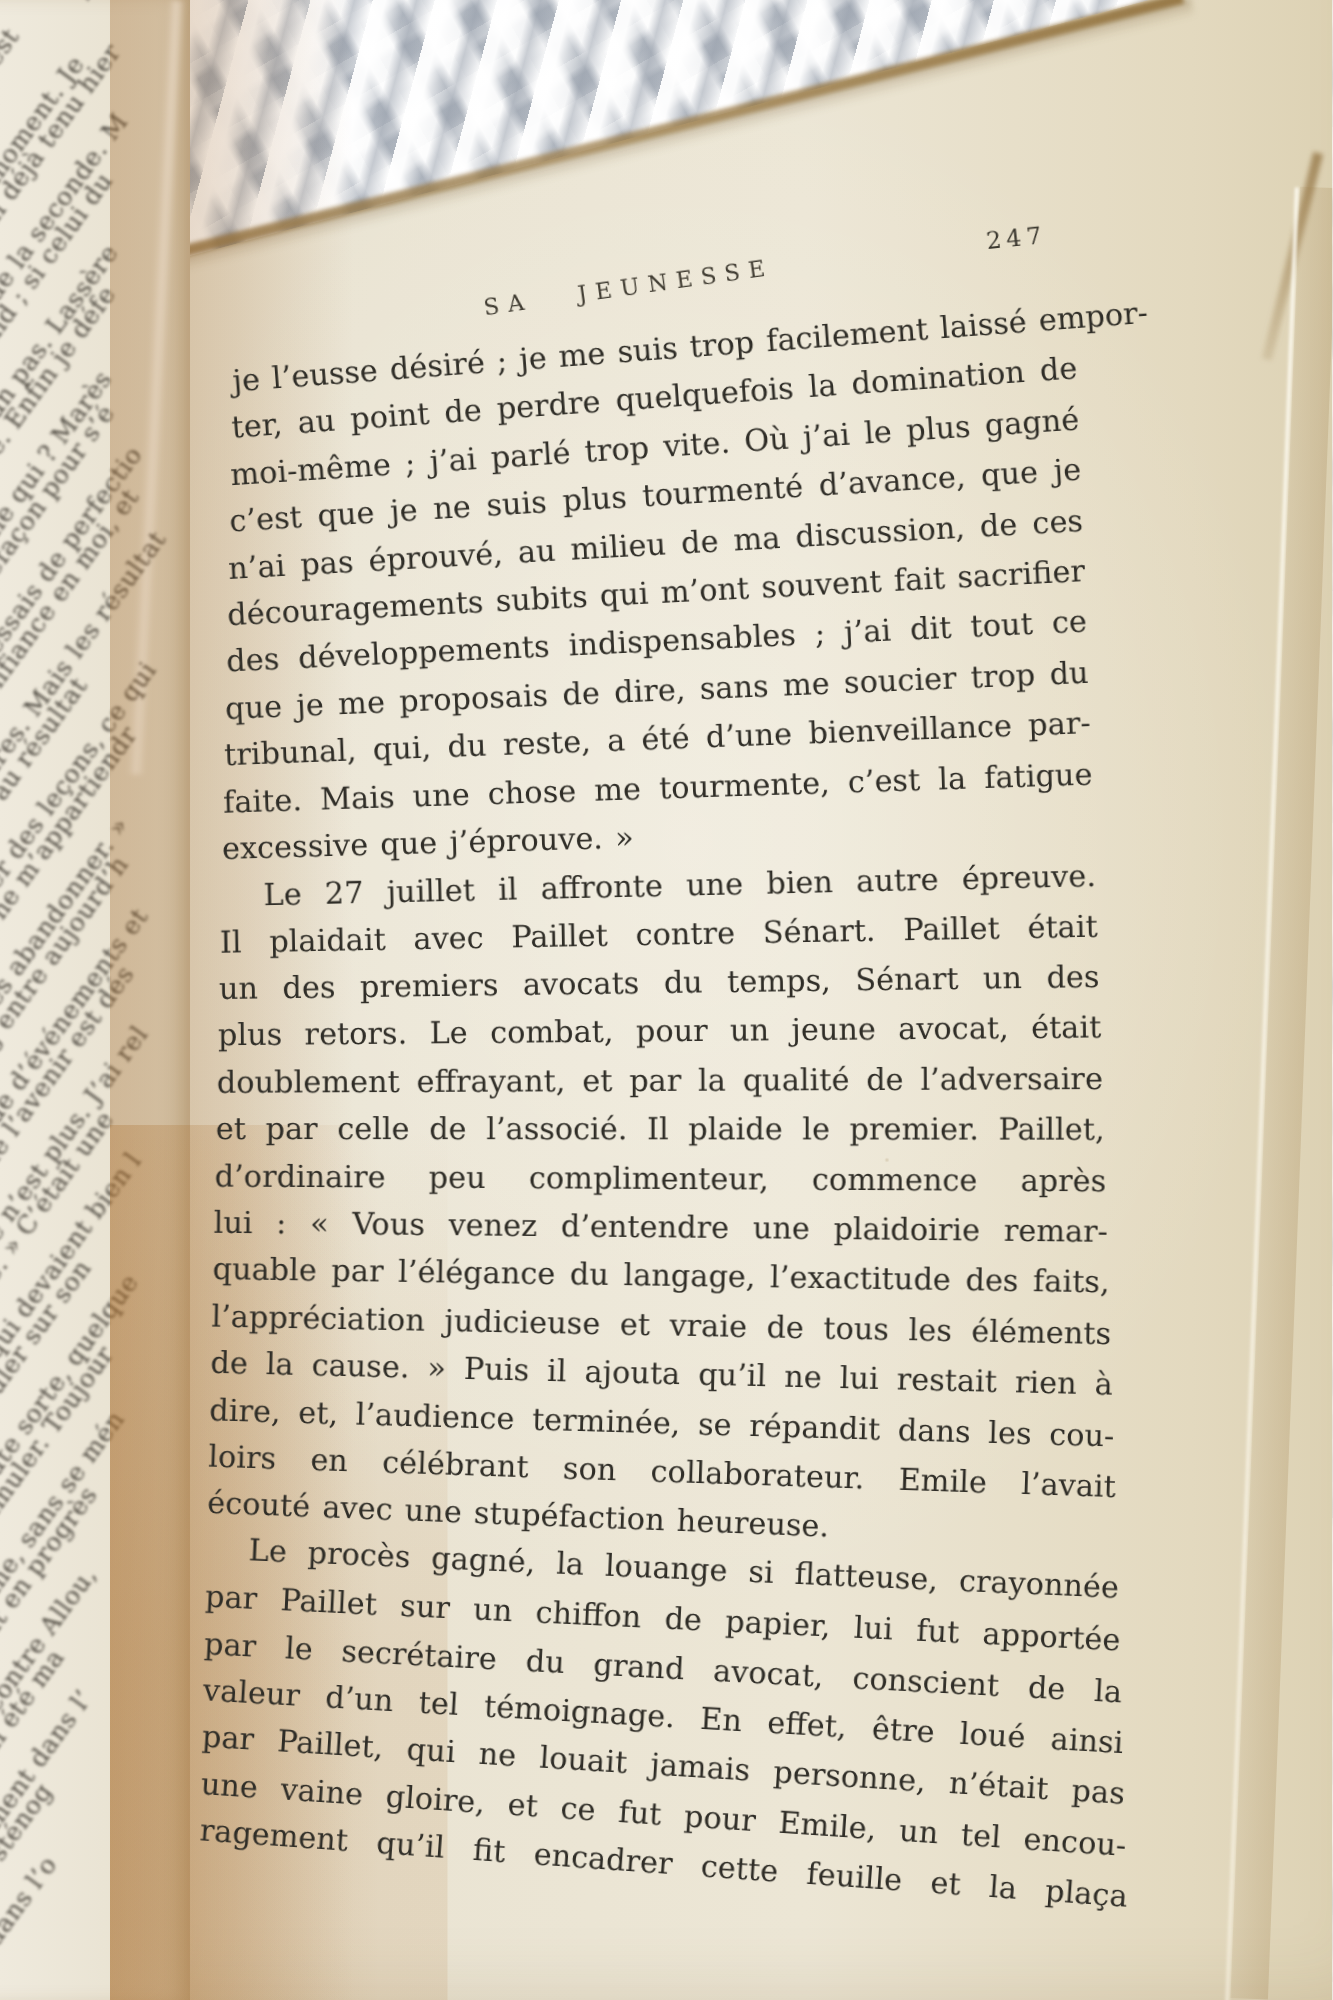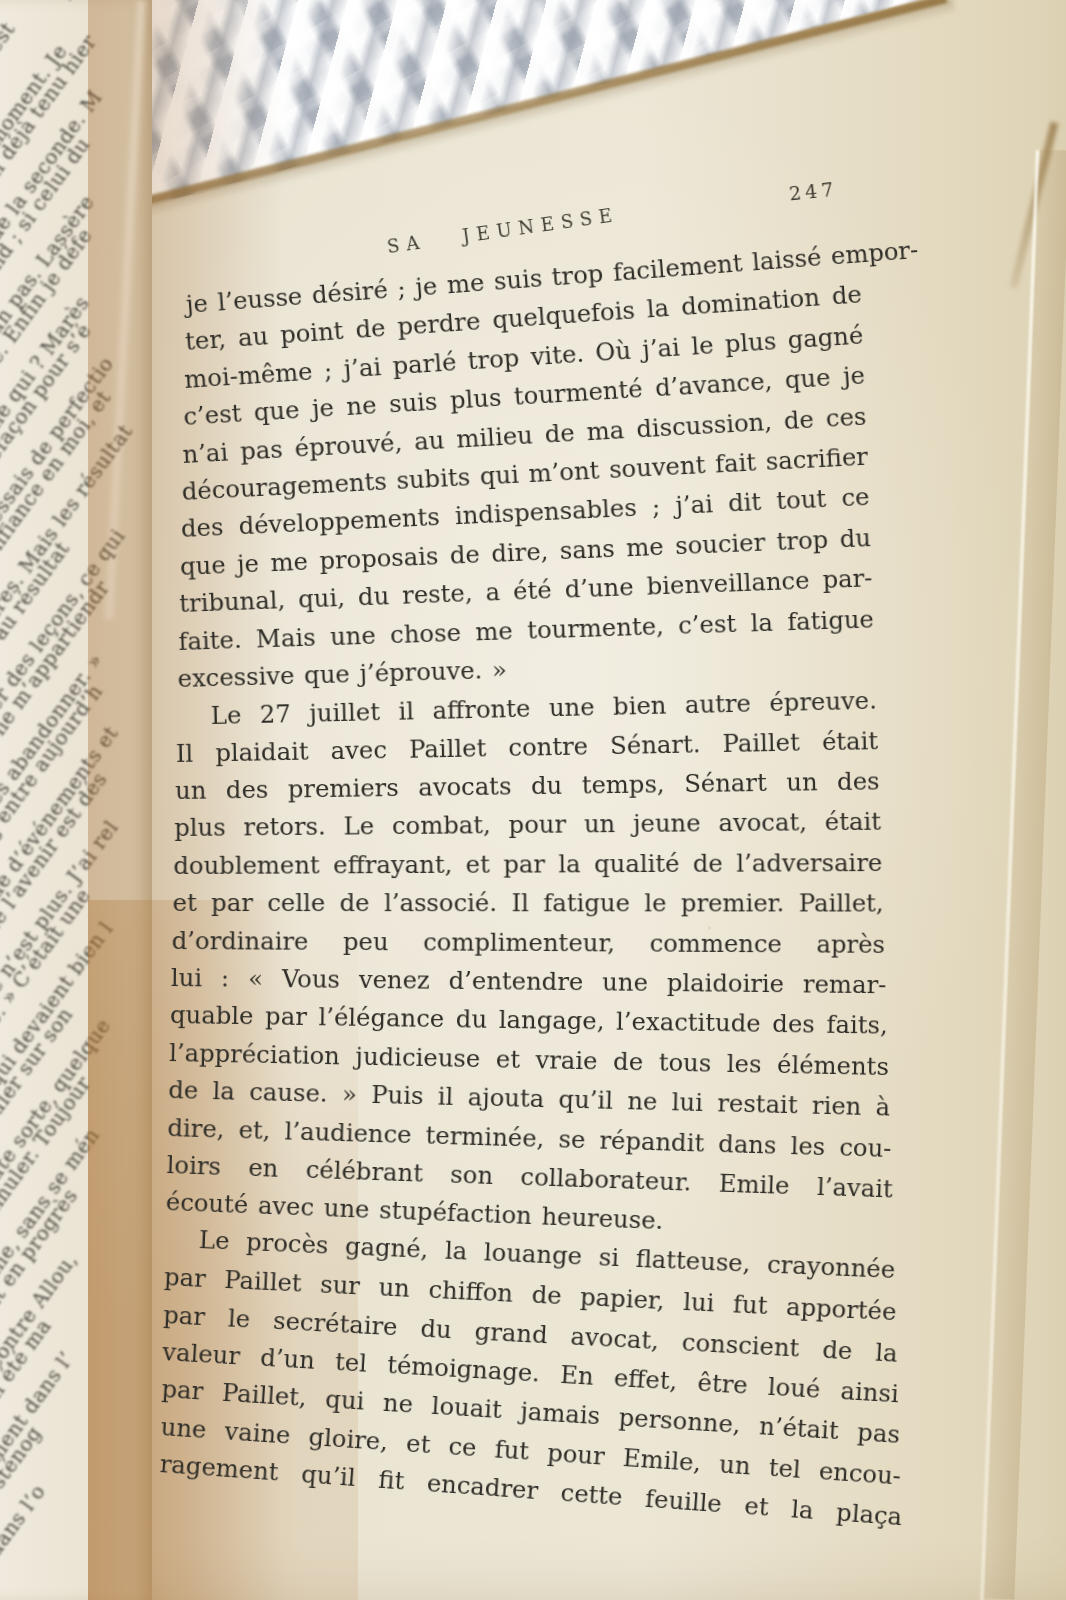--- a/index.html
+++ b/index.html
@@ -188,21 +188,21 @@
       <div class="bline" style="width: 689.161px; transform: translateX(29px) rotate(-2.67deg);">des développements indispensables ; j’ai dit tout ce</div>
       <div class="bline" style="width: 691.355px; transform: translateX(28.1px) rotate(-2.4deg);">que je me proposais de dire, sans me soucier trop du</div>
       <div class="bline" style="width: 693.548px; transform: translateX(27.3px) rotate(-2.13deg);">tribunal, qui, du reste, a été d’une bienveillance par-</div>
       <div class="bline" style="width: 695.742px; transform: translateX(26.5px) rotate(-1.86deg);">faite. Mais une chose me tourmente, c’est la fatigue</div>
       <div class="bline noj" style="width: 697.935px; transform: translateX(25.6px) rotate(-1.59deg);">excessive que j’éprouve. »</div>
       <div class="bline" style="width: 666.129px; transform: translateX(58.8px) rotate(-1.32deg);">Le 27 juillet il affronte une bien autre épreuve.</div>
       <div class="bline" style="width: 702.323px; transform: translateX(23.9px) rotate(-1.05deg);">Il plaidait avec Paillet contre Sénart. Paillet était</div>
       <div class="bline" style="width: 704.516px; transform: translateX(23.1px) rotate(-0.78deg);">un des premiers avocats du temps, Sénart un des</div>
       <div class="bline" style="width: 706.71px; transform: translateX(22.3px) rotate(-0.51deg);">plus retors. Le combat, pour un jeune avocat, était</div>
       <div class="bline" style="width: 708.903px; transform: translateX(21.4px) rotate(-0.24deg);">doublement effrayant, et par la qualité de l’adversaire</div>
-      <div class="bline" style="width: 711.097px; transform: translateX(20.6px) rotate(0.04deg);">et par celle de l’associé. Il fatigue le premier. Paillet,</div>
+      <div class="bline" style="width: 711.097px; transform: translateX(20.6px) rotate(0.04deg);">et par celle de l’associé. Il plaide le premier. Paillet,</div>
       <div class="bline" style="width: 713.29px; transform: translateX(19.7px) rotate(0.31deg);">d’ordinaire peu complimenteur, commence après</div>
       <div class="bline" style="width: 715.484px; transform: translateX(18.9px) rotate(0.58deg);">lui : « Vous venez d’entendre une plaidoirie remar-</div>
       <div class="bline" style="width: 717.677px; transform: translateX(18.1px) rotate(0.85deg);">quable par l’élégance du langage, l’exactitude des faits,</div>
       <div class="bline" style="width: 719.871px; transform: translateX(17.2px) rotate(1.12deg);">l’appréciation judicieuse et vraie de tous les éléments</div>
       <div class="bline" style="width: 722.065px; transform: translateX(16.4px) rotate(1.39deg);">de la cause. » Puis il ajouta qu’il ne lui restait rien à</div>
       <div class="bline" style="width: 724.258px; transform: translateX(15.5px) rotate(1.66deg);">dire, et, l’audience terminée, se répandit dans les cou-</div>
       <div class="bline" style="width: 726.452px; transform: translateX(14.7px) rotate(1.93deg);">loirs en célébrant son collaborateur. Emile l’avait</div>
       <div class="bline noj" style="width: 728.645px; transform: translateX(13.9px) rotate(2.2deg);">écouté avec une stupéfaction heureuse.</div>
       <div class="bline" style="width: 696.839px; transform: translateX(47px) rotate(2.47deg);">Le procès gagné, la louange si flatteuse, crayonnée</div>
       <div class="bline" style="width: 733.032px; transform: translateX(12.2px) rotate(2.75deg);">par Paillet sur un chiffon de papier, lui fut apportée</div>

